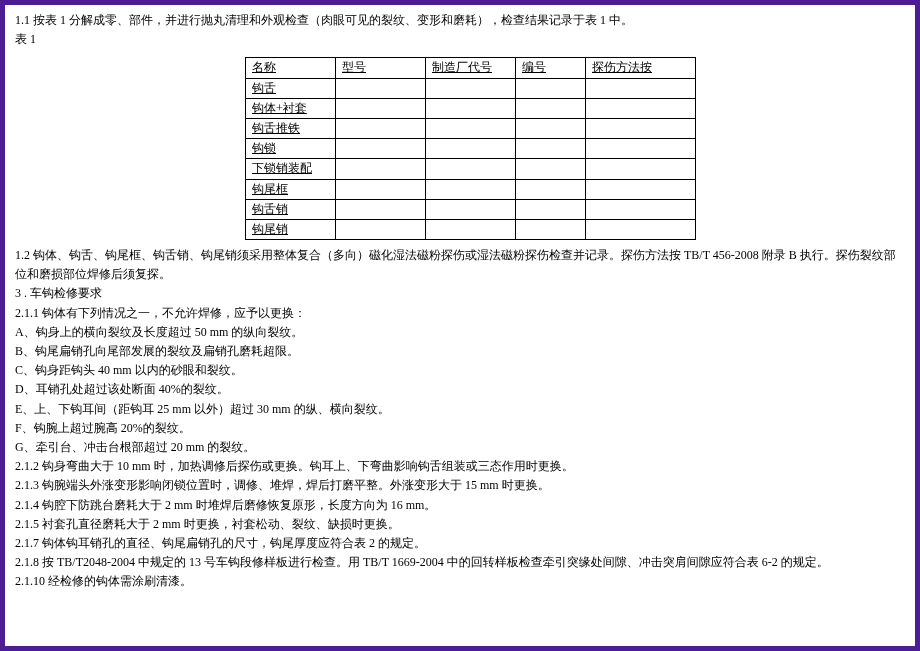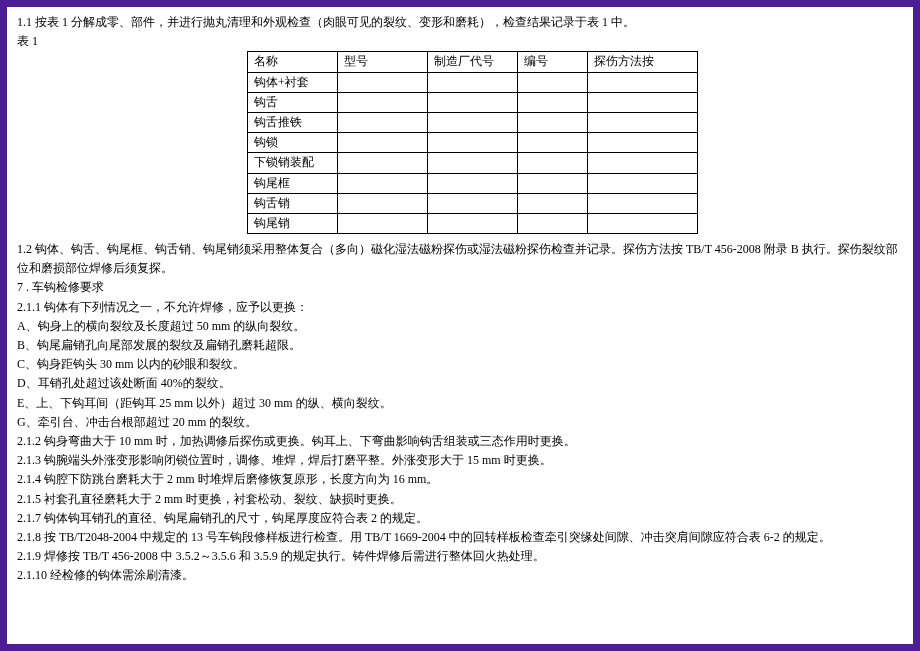--- a/index.html
+++ b/index.html
@@ -6,30 +6,31 @@
     body {
       width: 920px;
       height: 651px;
       background: #fff;
       font-family: "SimSun", "宋体", serif;
       font-size: 12px;
       color: #000;
       line-height: 1.6;
     }
     .page {
-      border: 7px solid #4c1d95;
+      border: 5px solid #4c1d95;
       padding: 6px 10px 0 10px;
       width: 100%;
       height: 100%;
       overflow: hidden;
     }
     .line { display: block; }
     table.inner {
       border-collapse: collapse;
-      margin: 0 0 6px 230px;
+      margin: 8px 0 6px 230px;
+      text-decoration: underline;
     }
     table.inner th, table.inner td {
       border: 1px solid #000;
       font-weight: normal;
       text-align: left;
       padding: 0 6px;
       height: 18px;
       font-size: 12px;
     }
     .col-name { width: 90px; }
@@ -50,28 +51,28 @@
       <tr>
         <th class="col-name">名称</th>
         <th class="col-model">型号</th>
         <th class="col-mfg">制造厂代号</th>
         <th class="col-no">编号</th>
         <th class="col-res">探伤方法按</th>
       </tr>
     </thead>
     <tbody>
       <tr>
-          <td>钩体+衬套</td>
+          <td>钩舌</td>
           <td></td>
           <td></td>
           <td></td>
           <td></td>
         </tr>
       <tr>
-          <td>钩舌</td>
+          <td>钩体+衬套</td>
           <td></td>
           <td></td>
           <td></td>
           <td></td>
         </tr>
       <tr>
           <td>钩舌推铁</td>
           <td></td>
           <td></td>
           <td></td>
@@ -109,30 +110,30 @@
           <td>钩尾销</td>
           <td></td>
           <td></td>
           <td></td>
           <td></td>
         </tr>
     </tbody>
   </table>
 
   <span class="line">1.2 钩体、钩舌、钩尾框、钩舌销、钩尾销须采用整体复合（多向）磁化湿法磁粉探伤或湿法磁粉探伤检查并记录。探伤方法按 TB/T 456-2008 附录 B 执行。探伤裂纹部位和磨损部位焊修后须复探。</span>
-  <span class="line">7 . 车钩检修要求</span>
+  <span class="line">3 . 车钩检修要求</span>
   <span class="line">2.1.1 钩体有下列情况之一，不允许焊修，应予以更换：</span>
   <span class="line">A、钩身上的横向裂纹及长度超过 50 mm 的纵向裂纹。</span>
   <span class="line">B、钩尾扁销孔向尾部发展的裂纹及扁销孔磨耗超限。</span>
-  <span class="line">C、钩身距钩头 30 mm 以内的砂眼和裂纹。</span>
+  <span class="line">C、钩身距钩头 40 mm 以内的砂眼和裂纹。</span>
   <span class="line">D、耳销孔处超过该处断面 40%的裂纹。</span>
   <span class="line">E、上、下钩耳间（距钩耳 25 mm 以外）超过 30 mm 的纵、横向裂纹。</span>
+  <span class="line">F、钩腕上超过腕高 20%的裂纹。</span>
   <span class="line">G、牵引台、冲击台根部超过 20 mm 的裂纹。</span>
   <span class="line">2.1.2 钩身弯曲大于 10 mm 时，加热调修后探伤或更换。钩耳上、下弯曲影响钩舌组装或三态作用时更换。</span>
   <span class="line">2.1.3 钩腕端头外涨变形影响闭锁位置时，调修、堆焊，焊后打磨平整。外涨变形大于 15 mm 时更换。</span>
   <span class="line">2.1.4 钩腔下防跳台磨耗大于 2 mm 时堆焊后磨修恢复原形，长度方向为 16 mm。</span>
   <span class="line">2.1.5 衬套孔直径磨耗大于 2 mm 时更换，衬套松动、裂纹、缺损时更换。</span>
   <span class="line">2.1.7 钩体钩耳销孔的直径、钩尾扁销孔的尺寸，钩尾厚度应符合表 2 的规定。</span>
   <span class="line">2.1.8 按 TB/T2048-2004 中规定的 13 号车钩段修样板进行检查。用 TB/T 1669-2004 中的回转样板检查牵引突缘处间隙、冲击突肩间隙应符合表 6-2 的规定。</span>
-  <span class="line">2.1.9 焊修按 TB/T 456-2008 中 3.5.2～3.5.6 和 3.5.9 的规定执行。铸件焊修后需进行整体回火热处理。</span>
   <span class="line">2.1.10 经检修的钩体需涂刷清漆。</span>
 
 </div>
 
 </body></html>

